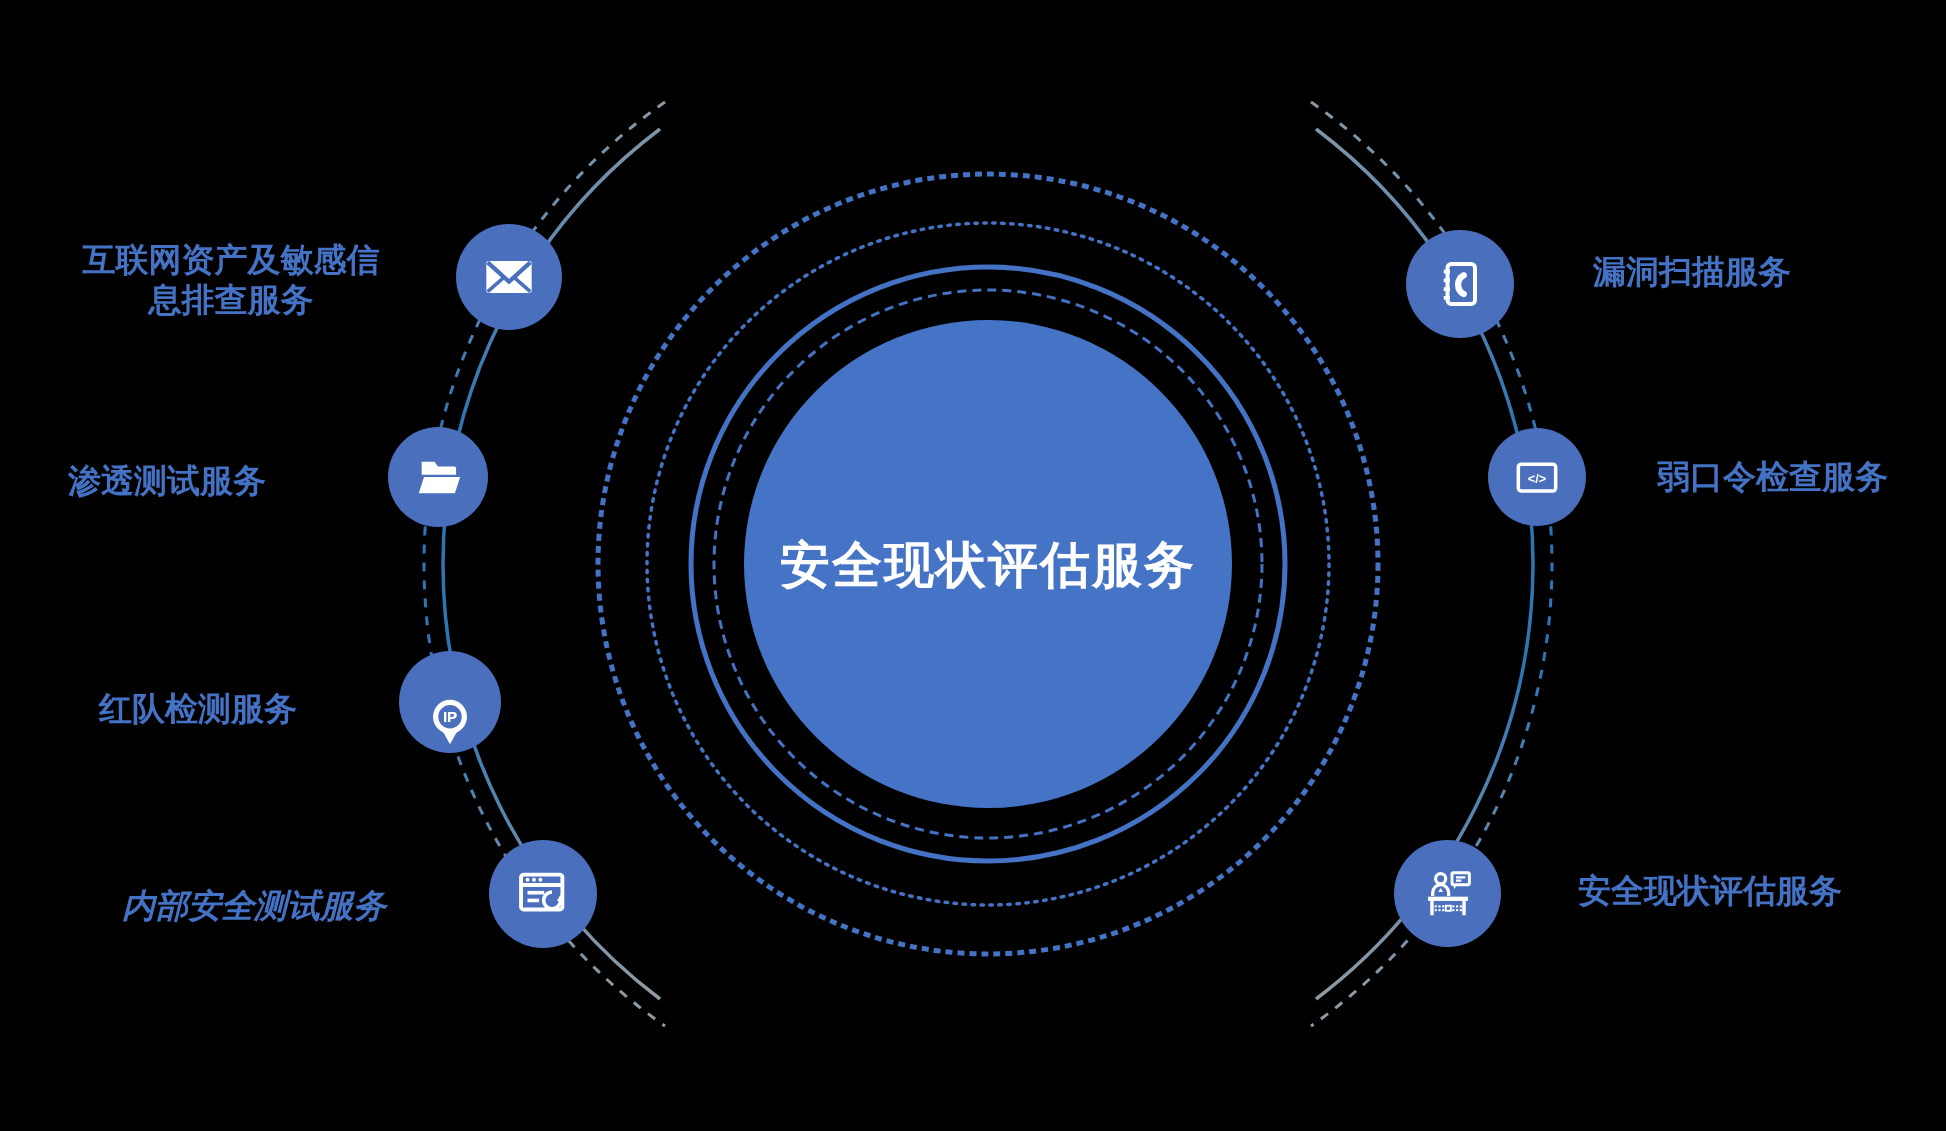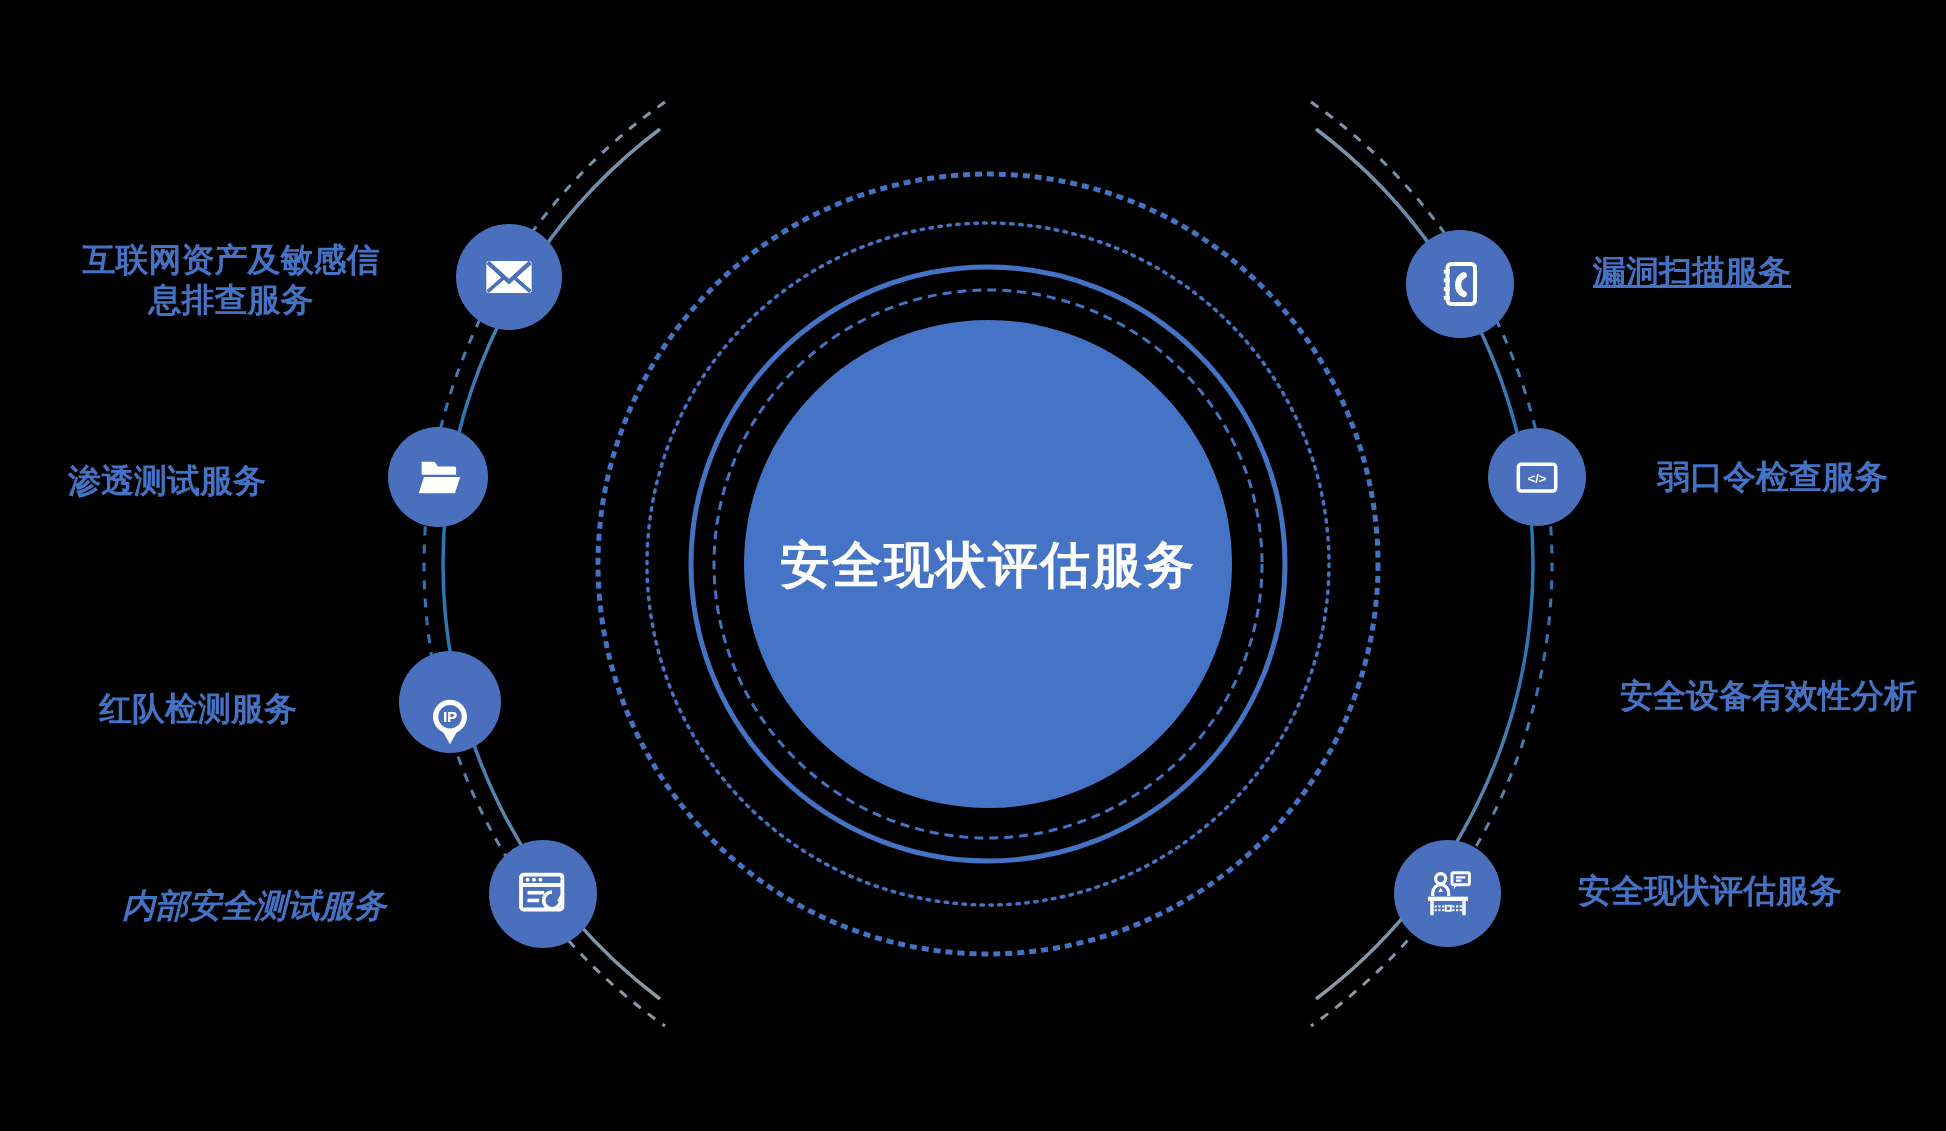--- a/index.html
+++ b/index.html
@@ -115,31 +115,30 @@
   </div>
   <div class="label" style="left:122px;top:884px;font-style:italic;">内部安全测试服务</div>
 
   <div class="node" style="left:1406px;top:230px;width:108px;height:108px;">
     <svg class="icon-svg" width="60" height="60" viewBox="0 0 48 48">
       <rect x="14" y="8" width="22" height="32" rx="3" stroke="#fff" stroke-width="3.2" fill="none"></rect>
       <path d="M11 14 h5 M11 21 h5 M11 28 h5 M11 35 h5" stroke="#fff" stroke-width="3"></path>
       <path d="M27 17 a8.5 8.5 0 0 0 0 15" stroke="#fff" stroke-width="5" fill="none" stroke-linecap="round"></path>
     </svg>
   </div>
-  <div class="label" style="left:1593px;top:250px;text-decoration:underline;">漏洞扫描服务</div>
+  <div class="label" style="left:1593px;top:250px;">漏洞扫描服务</div>
 
   <div class="node" style="left:1488px;top:428px;width:98px;height:98px;">
     <svg class="icon-svg" width="56" height="56" viewBox="0 0 48 48">
       <rect x="8" y="13" width="32" height="23" rx="2.5" stroke="#fff" stroke-width="3" fill="none"></rect>
       <text x="24" y="29" font-size="11" font-weight="bold" fill="#fff" text-anchor="middle" font-family="Liberation Sans, sans-serif">&lt;/&gt;</text>
     </svg>
   </div>
   <div class="label" style="left:1657px;top:455px;">弱口令检查服务</div>
 
-  <div class="label" style="left:1620px;top:674px;">安全设备有效性分析</div>
 
   <div class="node" style="left:1394px;top:840px;width:107px;height:107px;">
     <svg class="icon-svg" width="64" height="64" viewBox="0 0 48 48">
       <circle cx="18.5" cy="12.5" r="3.8" stroke="#fff" stroke-width="2.4" fill="none"></circle>
       <path d="M12.5 25.5 v-2.5 a6 6 0 0 1 12 0 v2.5" stroke="#fff" stroke-width="2.4" fill="none"></path>
       <path d="M18.5 19.5 l-1.8 3 h3.6 Z" fill="#fff"></path>
       <rect x="27" y="8" width="13" height="9" rx="1" stroke="#fff" stroke-width="2.2" fill="none"></rect>
       <path d="M31 17 l-2.6 3.4 V17 Z" fill="#fff"></path>
       <path d="M30 11.5 h7 M30 14 h4" stroke="#fff" stroke-width="1.6"></path>
       <rect x="9" y="26" width="30" height="3.2" fill="#fff"></rect>

